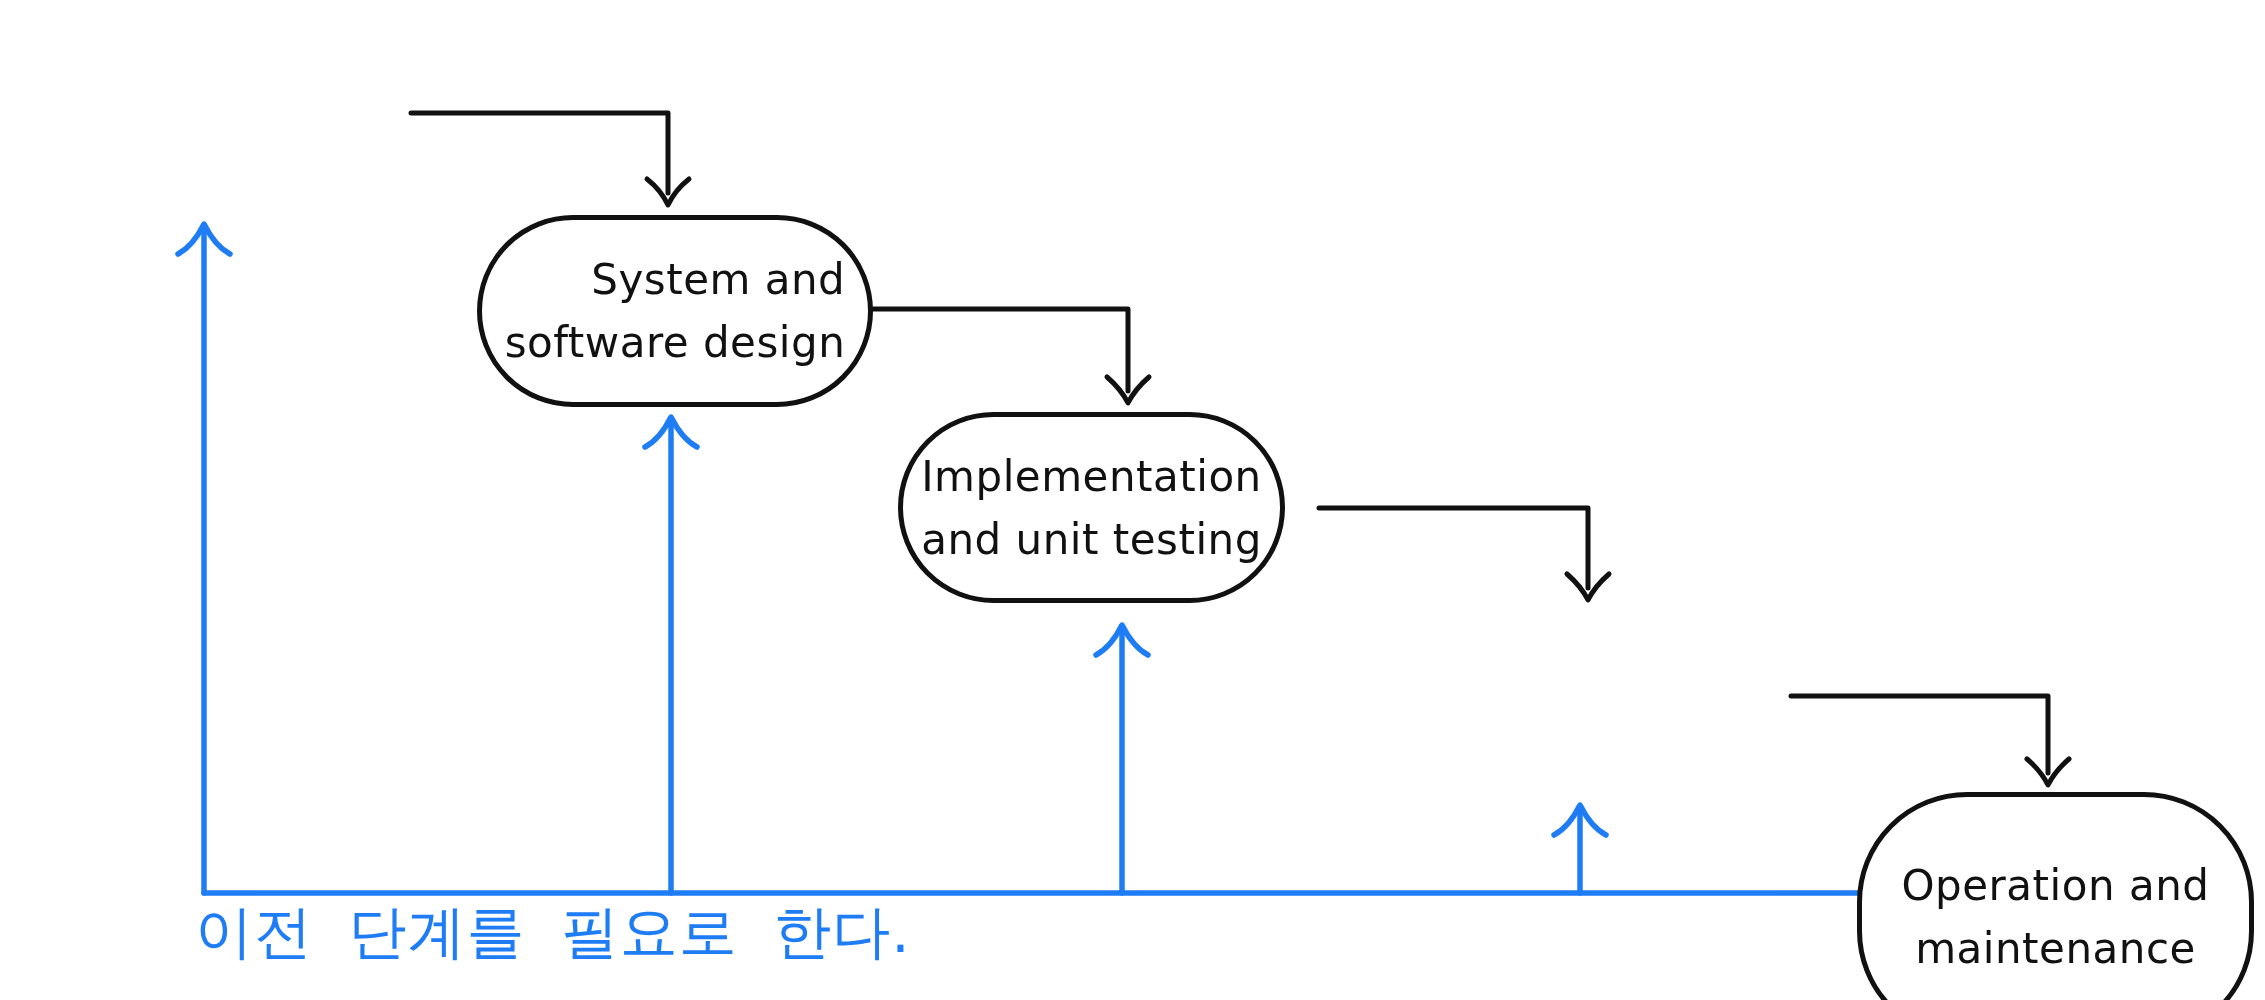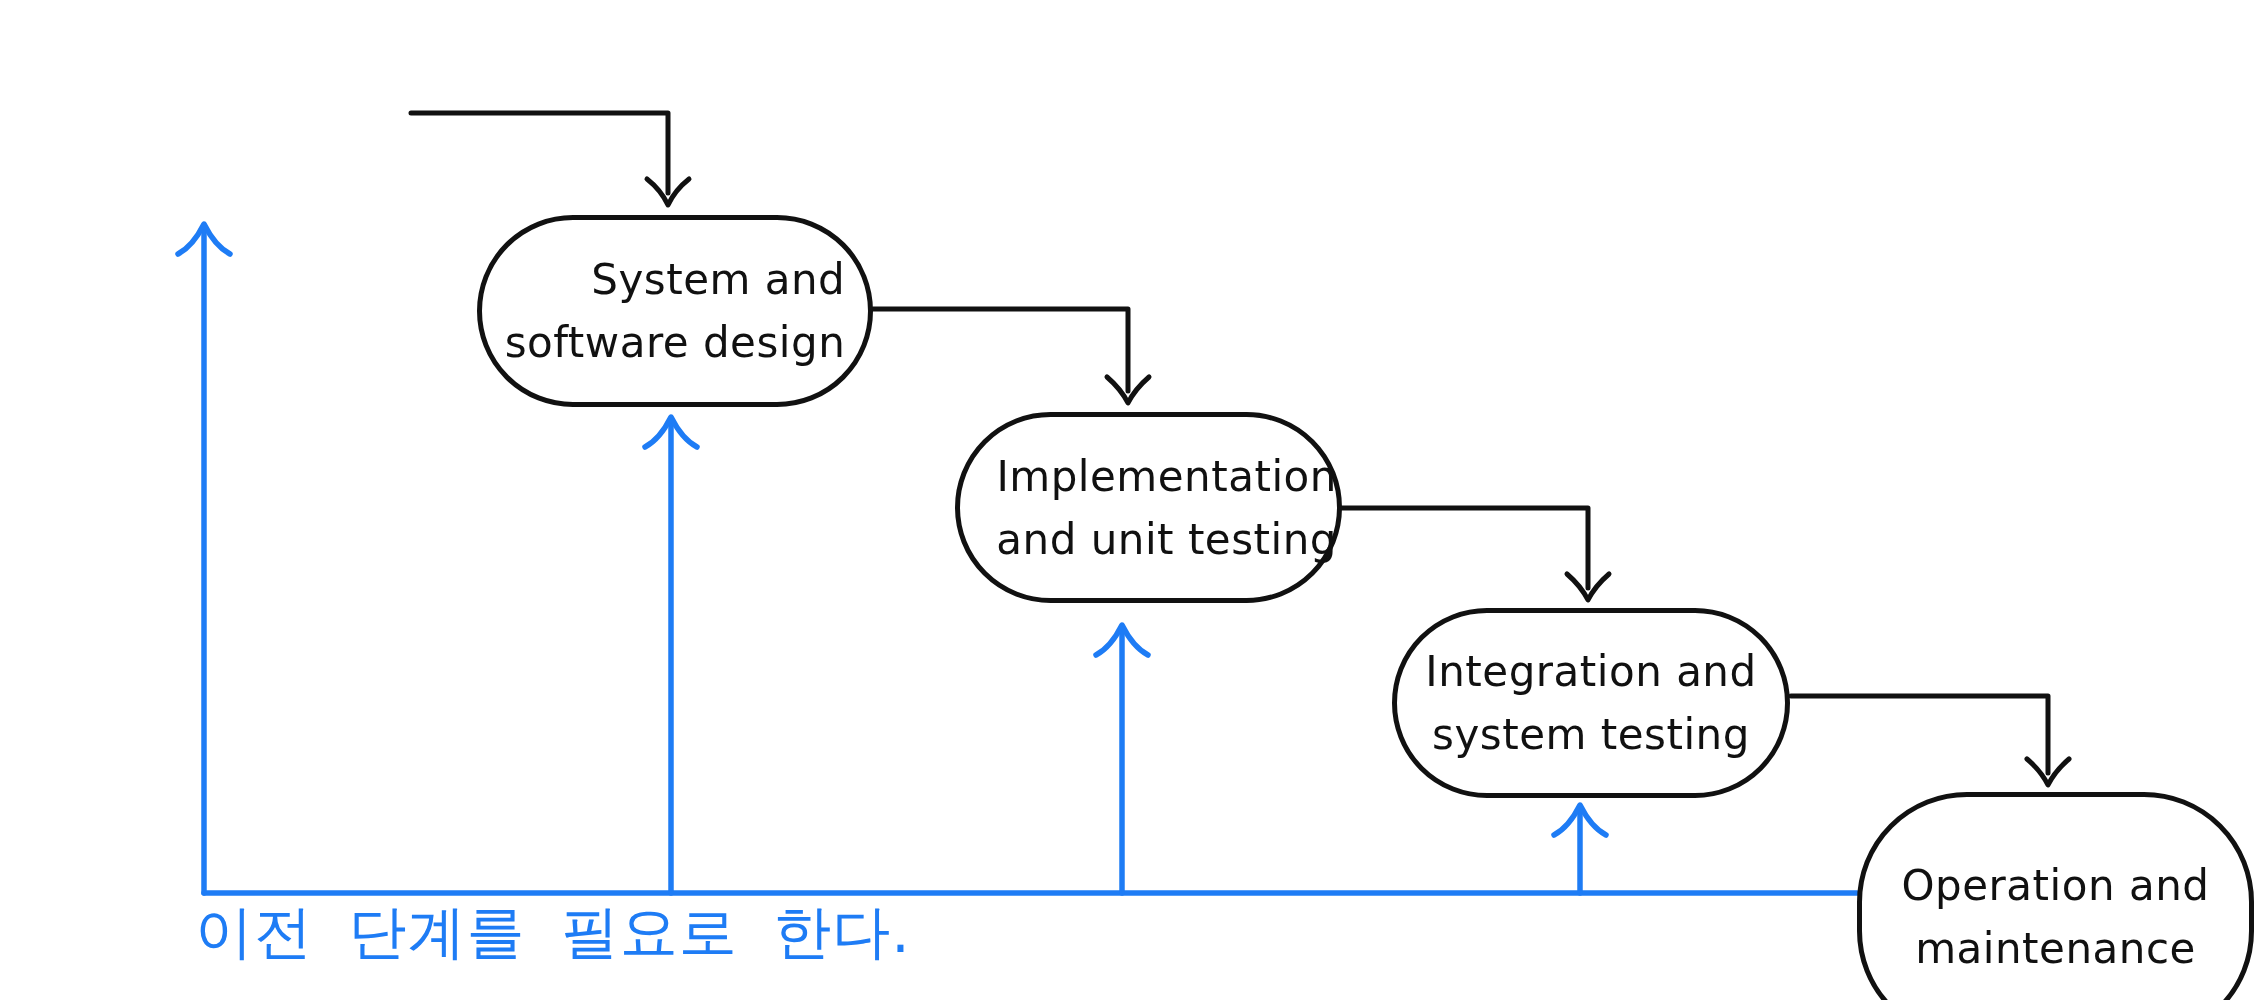--- a/index.html
+++ b/index.html
@@ -30,21 +30,21 @@
     border-radius:110px;
     background:var(--bg);
     display:flex;align-items:center;justify-content:center;
     text-align:center;
     font-size:42px;line-height:1.5;color:var(--ink);
     white-space:pre-line;
     letter-spacing:0.5px;
   }
   .node-1{left:14px;  top:16px;  width:397px;height:192px;}
   .node-2{left:477px; top:215px; width:396px;height:192px;text-align:right;}
-  .node-3{left:955px; top:412px; width:387px;height:191px;justify-content:flex-end;}
+  .node-3{left:898px; top:412px; width:387px;height:191px;}
   .node-4{left:1392px;top:608px; width:398px;height:190px;}
   .node-5{left:1857px;top:792px; width:397px;height:249px;}
   .annotation{
     position:absolute;left:195px;top:901px;
     font-size:58px;line-height:1.1;
     color:var(--accent);
     word-spacing:16px;letter-spacing:1px;
     white-space:nowrap;
   }
 </style>
@@ -86,23 +86,19 @@
   </svg>
 
   <div class="node node-2">
     <span>System and
 software design</span>
   </div>
   <div class="node node-3">
     <span>Implementation
 and unit testing</span>
   </div>
-  <div class="node node-4">
-    <span>Integration and
-system testing</span>
-  </div>
   <div class="node node-5">
     <span>Operation and
 maintenance</span>
   </div>
 
   <div class="annotation" lang="ko">이전 단계를 필요로 한다.</div>
 </div>
 
 </body></html>

